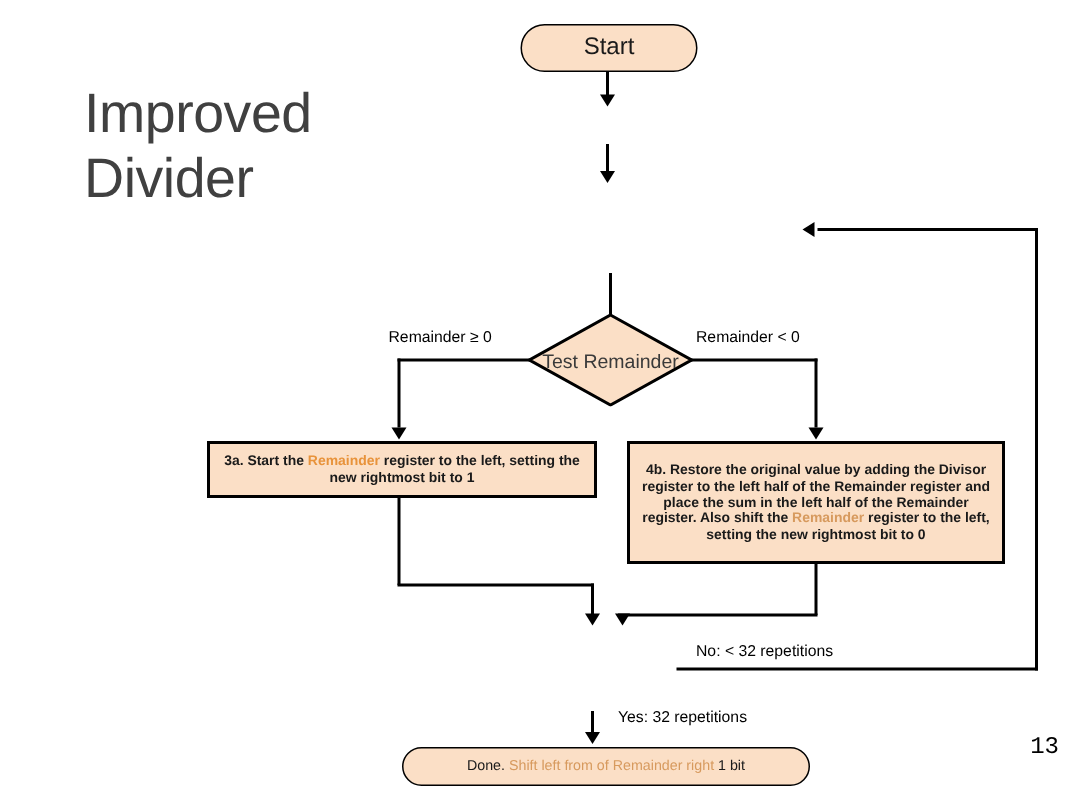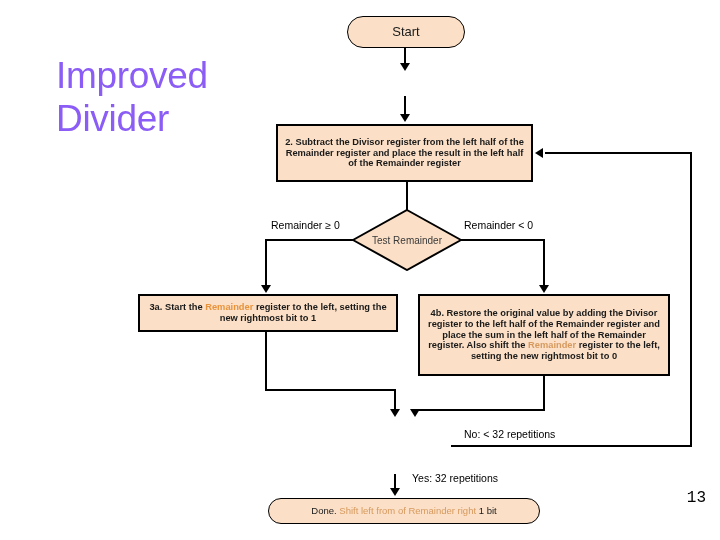--- a/index.html
+++ b/index.html
@@ -17,21 +17,21 @@
   }
 
   
   #slide-title {
     position: absolute;
     left: 56px;
     top: 55px;
     width: 210px;
     font-size: 37px;
     line-height: 1.15;
-    color: #8b5cf6;
+    color: #404040;
     font-weight: normal;
     letter-spacing: -0.3px;
     white-space: pre-line;
   }
 
   
   #page-number {
     position: absolute;
     right: 14px;
     top: 489px;
@@ -75,21 +75,21 @@
   .diamond .shape {
     position: absolute;
     inset: 0;
   }
   .diamond .label {
     position: absolute;
     inset: 0;
     display: flex;
     align-items: center;
     justify-content: center;
-    font-size: 10px;
+    font-size: 13px;
     color: #3a3a3a;
     font-weight: normal;
     text-align: right;
   }
 
   
   .ln {
     position: absolute;
     background: #000000;
   }
@@ -123,28 +123,25 @@
 </head>
 <body>
 
 <div id="slide">
 
   <div id="slide-title">Improved
 Divider</div>
 
   <div id="page-number">13</div>
 
-  <div class="node terminator" style="left:347px; top:16px; width:118px; height:32px; font-size:13px;text-align:center;">
+  <div class="node terminator" style="left:347px; top:16px; width:118px; height:32px; font-size:16px;text-align:center;">
     <span class="txt">Start</span>
   </div>
 
 
-  <div class="node" style="left:276px; top:124px; width:257px; height:58px;">
-    <span class="txt">2. Subtract the Divisor register from the left half of the Remainder register and place the result in the left half of the Remainder register</span>
-  </div>
 
   <div class="diamond" style="left:352px; top:209px; width:110px; height:62px;">
     <svg class="shape" viewBox="0 0 110 62" preserveAspectRatio="none">
       <polygon points="55,1 109,31 55,61 1,31" fill="#FBDFC6" stroke="#000000" stroke-width="2"></polygon>
     </svg>
     <div class="label">Test Remainder</div>
   </div>
 
   <div class="node" style="left:138px; top:294px; width:260px; height:38px;">
     <span class="txt"><span>3a. Start the </span><span class="hl">Remainder</span><span> register to the left, setting the new rightmost bit to 1</span></span>
@@ -185,21 +182,21 @@
   <div class="arrow-down" style="left:410px; top:409px;"></div>
 
   <div class="ln v" style="left:394px; top:474px; height:15px;"></div>
   <div class="arrow-down" style="left:390px; top:488px;"></div>
 
   <div class="ln h" style="left:451px; top:445px; width:241px;"></div>
   <div class="ln v" style="left:690px; top:152px; height:295px;"></div>
   <div class="ln h" style="left:545px; top:152px; width:147px;"></div>
   <div class="arrow-left" style="left:535px; top:148px;"></div>
 
-  <div class="edge-label" style="left:259px; top:219px;margin-left:12px;">Remainder ≥ 0</div>
+  <div class="edge-label" style="left:259px; top:219px;">Remainder ≥ 0</div>
 
   <div class="edge-label" style="left:464px; top:219px;">Remainder &lt; 0</div>
 
   <div class="edge-label" style="left:464px; top:428px;">No:  &lt; 32 repetitions</div>
 
   <div class="edge-label" style="left:412px; top:460px;margin-top:12px;">Yes:  32 repetitions</div>
 
 </div>
 
 </body></html>

